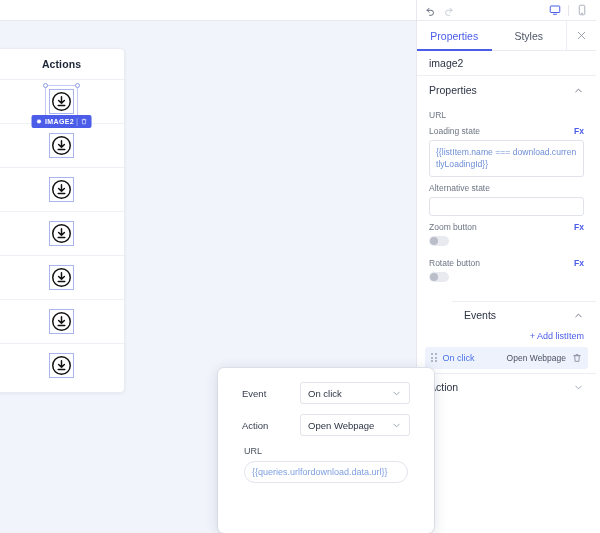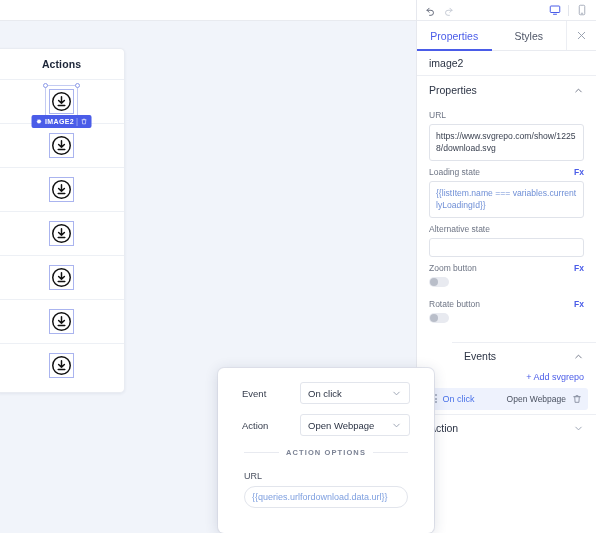--- a/index.html
+++ b/index.html
@@ -358,29 +358,28 @@
         <svg width="11" height="11" viewBox="0 0 24 24" fill="none" stroke="#6d7484" stroke-width="2" stroke-linecap="round" stroke-linejoin="round">
             <path d="M6 15l6-6 6 6"></path>
           </svg>
       </span>
     </div>
 
     <div class="field">
       <div class="field-label-row">
         <span class="field-label">URL</span>
       </div>
-      <div class="input-box">https://www.svgrepo.com/show/12258/download.svg</div>
     </div>
 
     <div class="field">
       <div class="field-label-row">
         <span class="field-label">Loading state</span>
         <span class="fx">Fx</span>
       </div>
-      <div class="input-box code">{{listItem.name === variables.currentlyLoadingId}}</div>
+      <div class="input-box code">{{listItem.name === download.currentlyLoadingId}}</div>
     </div>
 
     <div class="field">
       <div class="field-label-row">
         <span class="field-label">Alternative state</span>
       </div>
       <div class="input-box empty"></div>
     </div>
 
     <div class="field">
@@ -405,21 +404,21 @@
 
     <div class="section-head sec-border-top" style="margin-top:19px;margin-left:35px;">
       <span>Events</span>
       <span>
         <svg width="11" height="11" viewBox="0 0 24 24" fill="none" stroke="#6d7484" stroke-width="2" stroke-linecap="round" stroke-linejoin="round">
             <path d="M6 15l6-6 6 6"></path>
           </svg>
       </span>
     </div>
 
-    <div class="add-handler">+ Add svgrepo</div>
+    <div class="add-handler">+ Add listItem</div>
 
     <div class="handler-row">
       <span class="drag-dots">
         <i></i>
           <i></i>
           <i></i>
           <i></i>
           <i></i>
           <i></i>
       </span>
@@ -461,23 +460,18 @@
       <div class="select">
         <span class="sv">Open Webpage</span>
         <span>
           <svg width="11" height="11" viewBox="0 0 24 24" fill="none" stroke="#97a0b0" stroke-width="2" stroke-linecap="round" stroke-linejoin="round">
               <path d="M6 9l6 6 6-6"></path>
             </svg>
         </span>
       </div>
     </div>
 
-    <div class="divider-text">
-      <span class="ln"></span>
-      <span class="tx">ACTION OPTIONS</span>
-      <span class="ln"></span>
-    </div>
 
     <div class="pop-field-label">URL</div>
     <div class="pop-input">{{queries.urlfordownload.data.url}}</div>
   </div>
 
 </div>
 
 </body></html>

